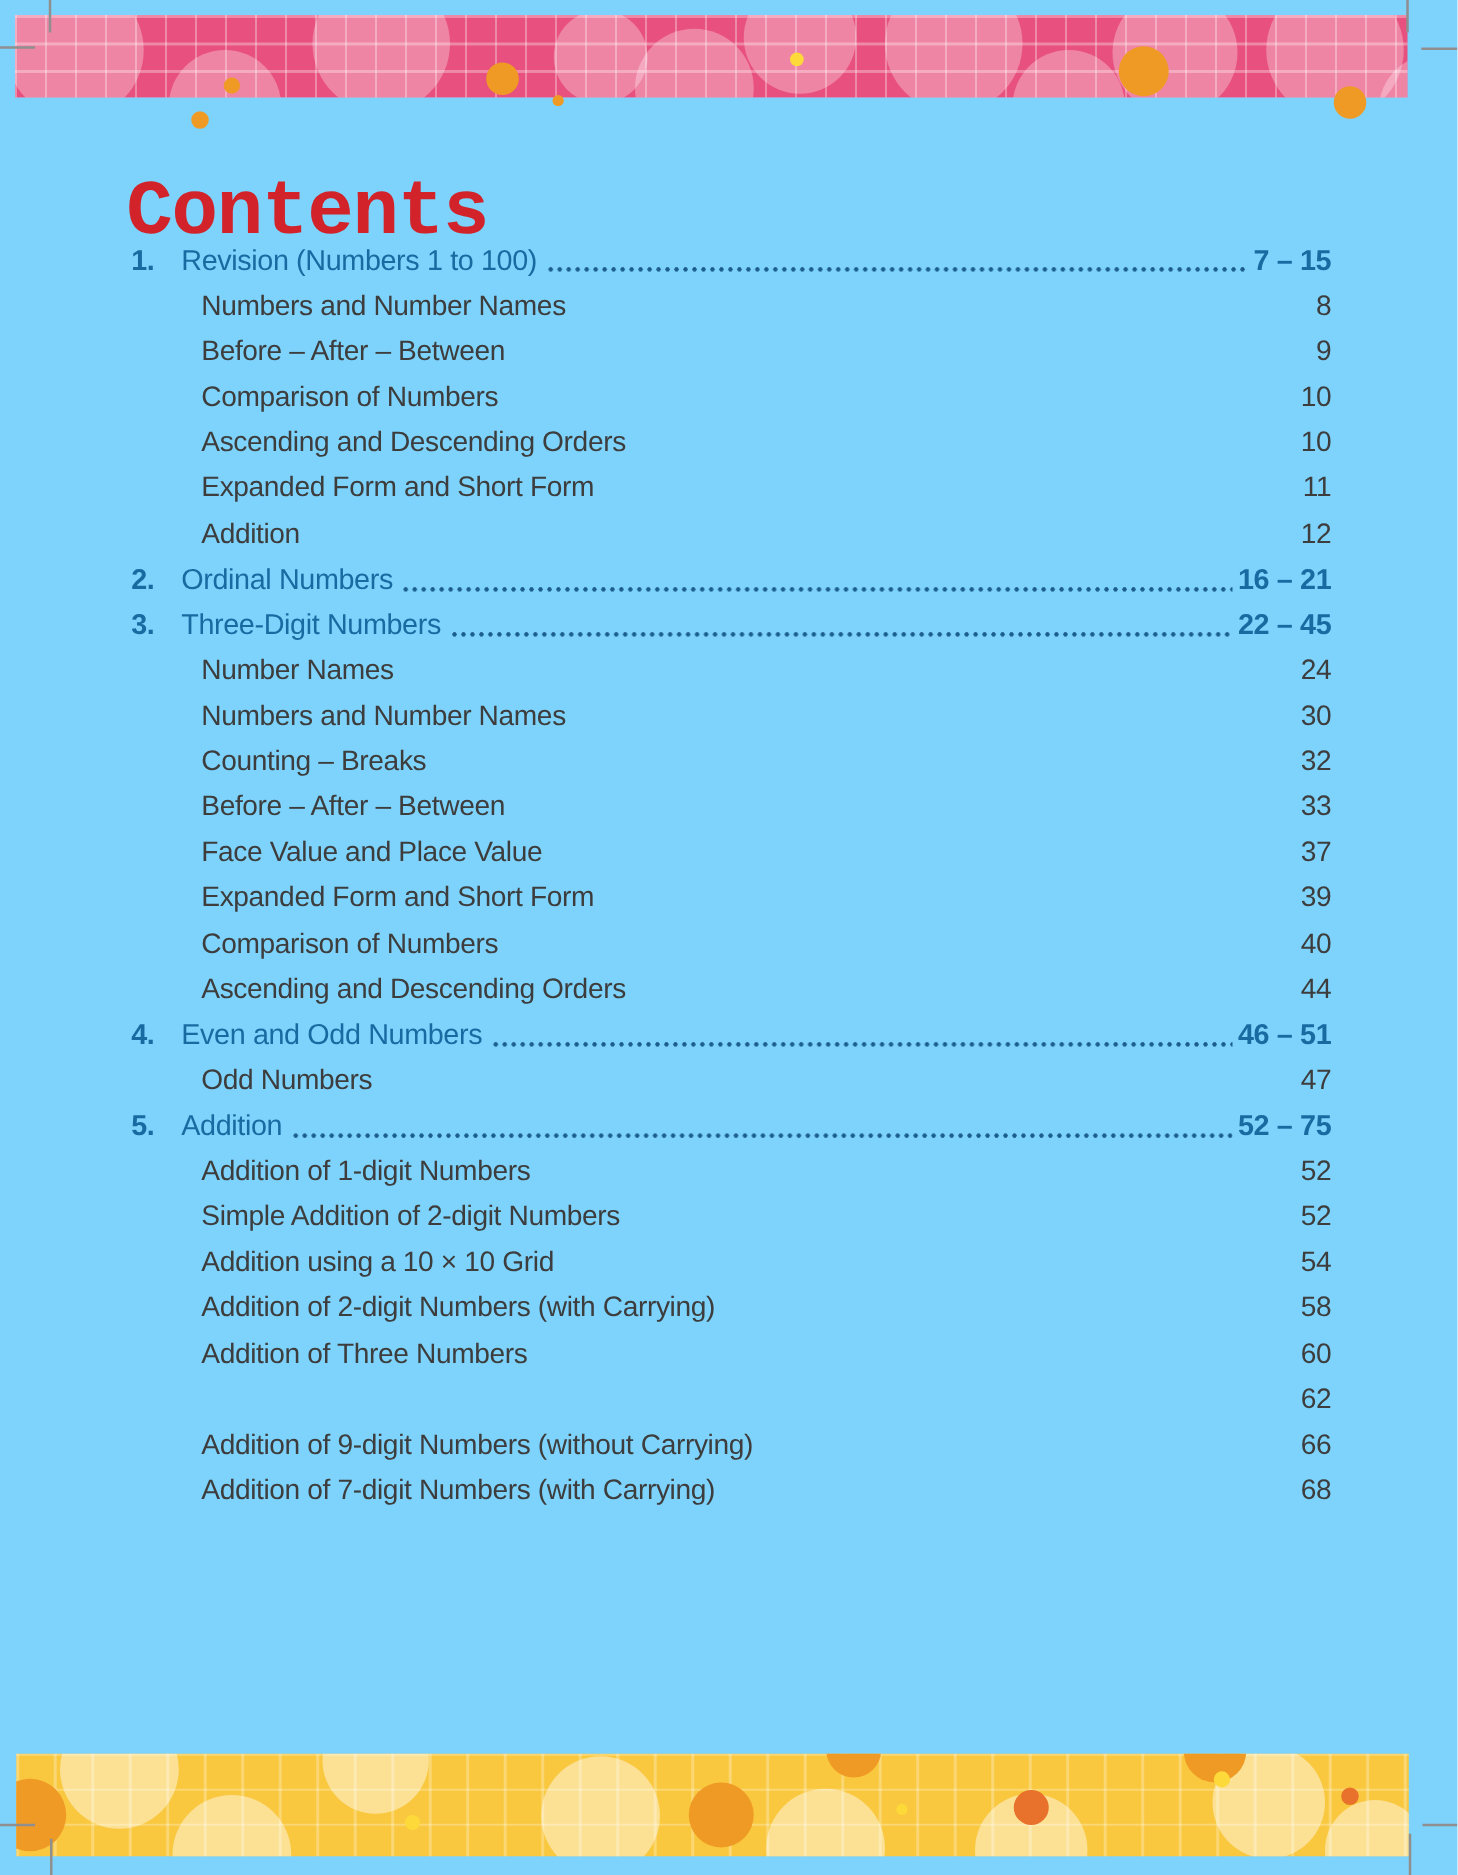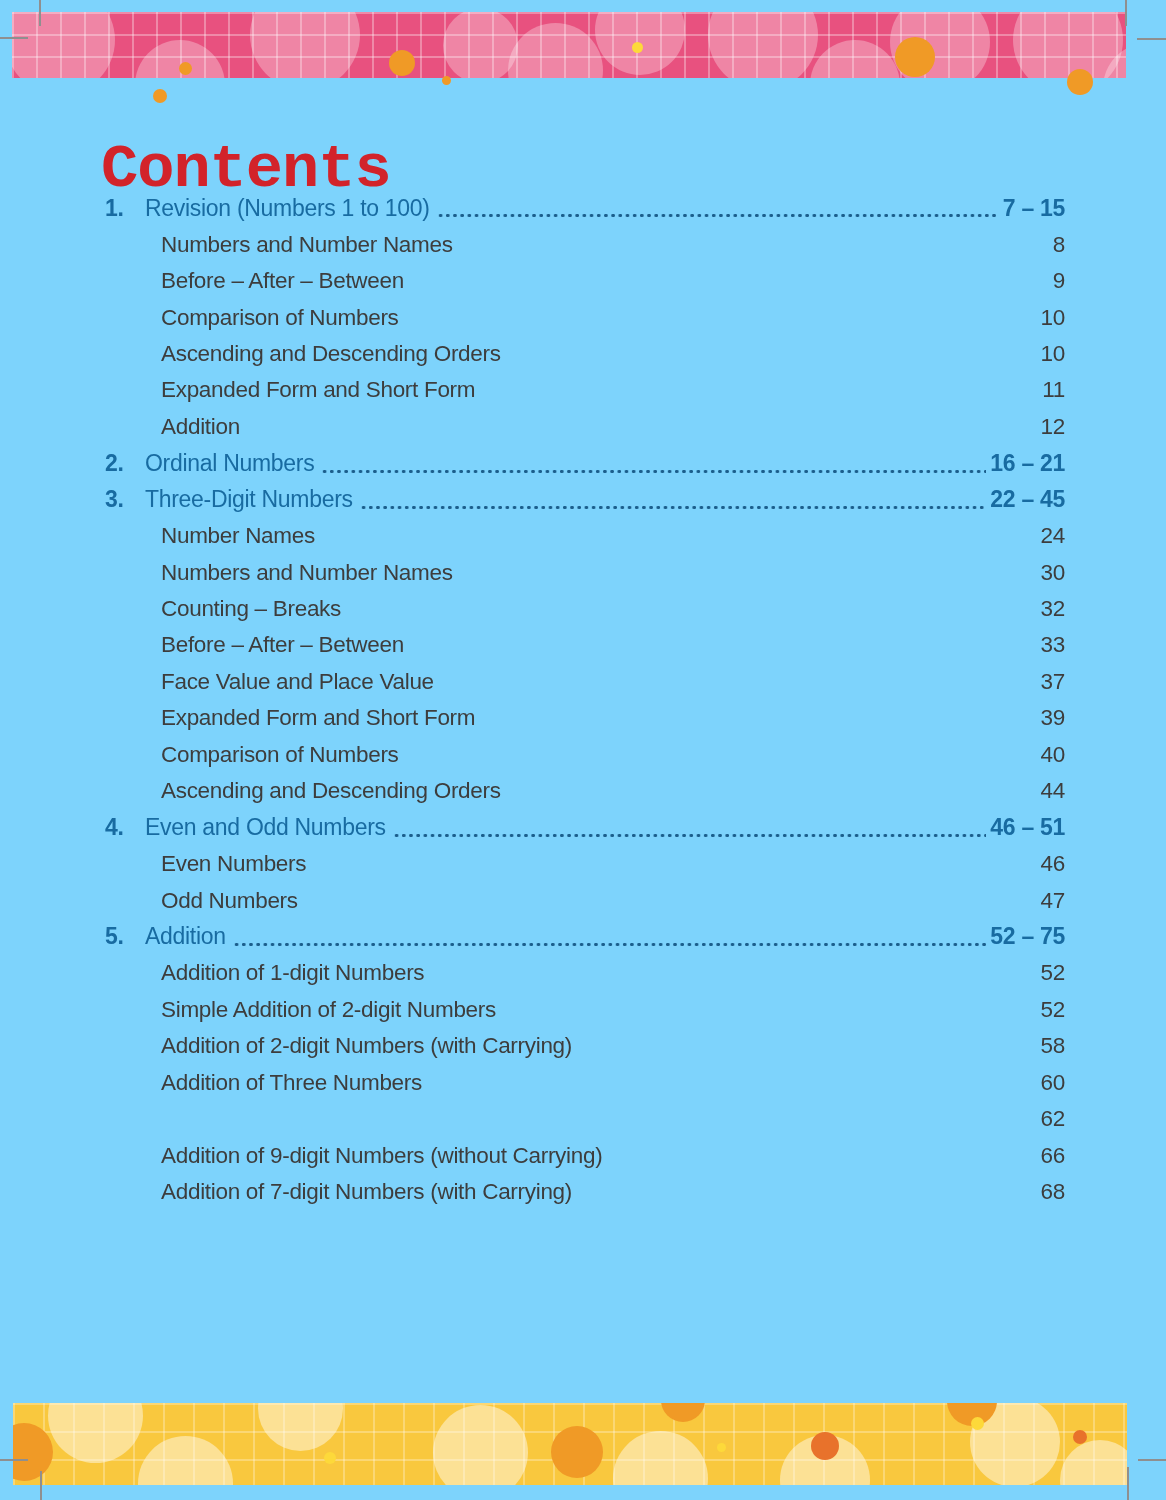--- a/index.html
+++ b/index.html
@@ -216,44 +216,44 @@
         <span class="spacer"></span>
         <span class="spage">44</span>
       </div>
       <div class="row chapter">
         <span class="num">4.</span>
         <span class="ctitle">Even and Odd Numbers</span>
         <span class="leader"></span>
         <span class="pages">46 – 51</span>
       </div>
       <div class="row sub">
-        <span class="stitle">Even Numbers</span>
-        <span class="spacer"></span>
-        <span class="spage">46</span>
-      </div>
-      <div class="row sub">
         <span class="stitle">Odd Numbers</span>
         <span class="spacer"></span>
         <span class="spage">47</span>
       </div>
       <div class="row chapter">
         <span class="num">5.</span>
         <span class="ctitle">Addition</span>
         <span class="leader"></span>
         <span class="pages">52 – 75</span>
       </div>
       <div class="row sub">
         <span class="stitle">Addition of 1-digit Numbers</span>
         <span class="spacer"></span>
         <span class="spage">52</span>
       </div>
       <div class="row sub">
         <span class="stitle">Simple Addition of 2-digit Numbers</span>
         <span class="spacer"></span>
         <span class="spage">52</span>
+      </div>
+      <div class="row sub">
+        <span class="stitle">Addition using a 10 × 10 Grid</span>
+        <span class="spacer"></span>
+        <span class="spage">54</span>
       </div>
       <div class="row sub">
         <span class="stitle">Addition of 2-digit Numbers (with Carrying)</span>
         <span class="spacer"></span>
         <span class="spage">58</span>
       </div>
       <div class="row sub">
         <span class="stitle">Addition of Three Numbers</span>
         <span class="spacer"></span>
         <span class="spage">60</span>

